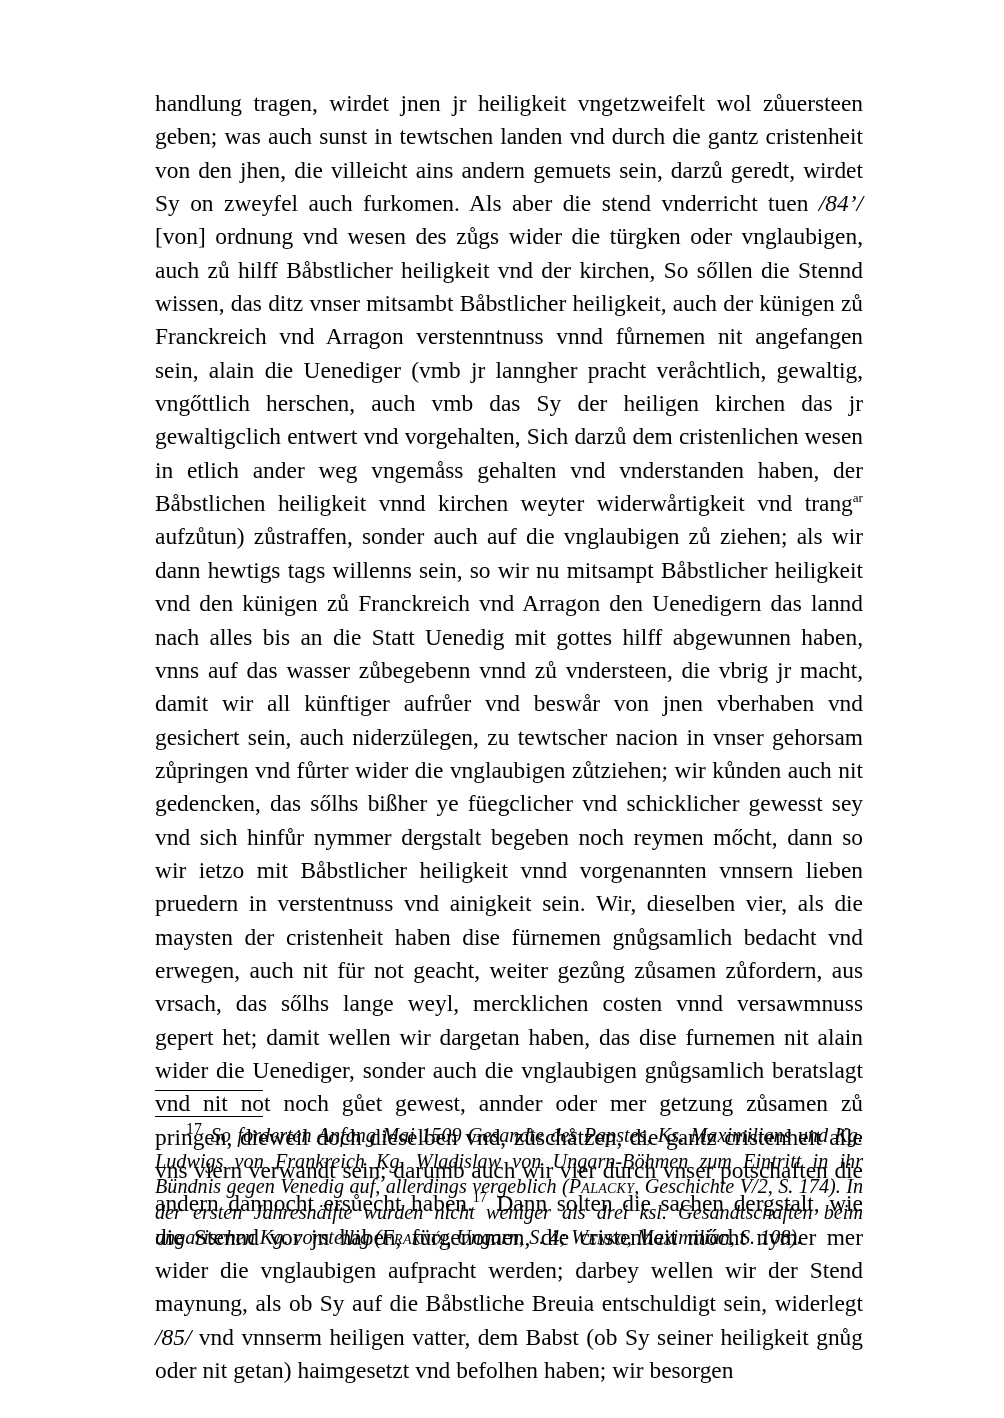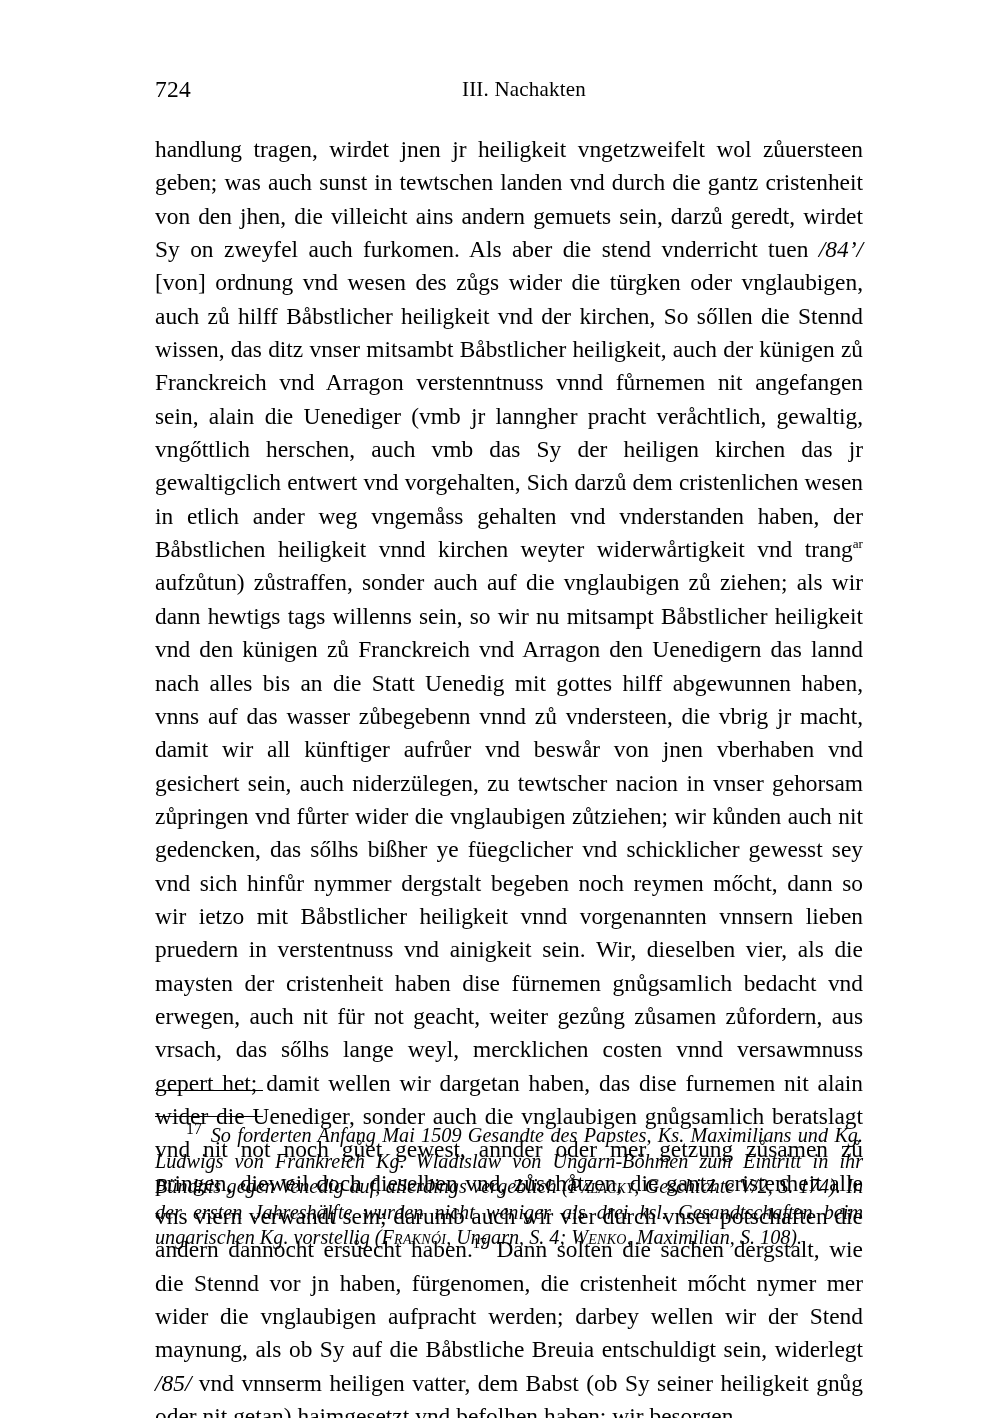--- a/index.html
+++ b/index.html
@@ -139,24 +139,20 @@
     height: 19px;
   }
 </style>
 </head>
 <body>
 
 <div class="page">
 
   <div class="content">
 
-    <div class="runninghead">
-      <span class="folio">724</span>
-      <span class="head-title">III. Nachakten</span>
-    </div>
 
     <div class="body-text">
       <p><span>handlung tragen, wirdet jnen jr heiligkeit vngetzweifelt wol zůuersteen geben; was auch sunst in tewtschen landen vnd durch die gantz cristenheit von den jhen, die villeicht ains andern gemuets sein, darzů geredt, wirdet Sy on zweyfel auch furkomen. Als aber die stend vnderricht tuen </span><i>/84’/</i><span> [von] ordnung vnd wesen des zůgs wider die türgken oder vnglaubigen, auch zů hilff Båbstlicher heiligkeit vnd der kirchen, So sőllen die Stennd wissen, das ditz vnser mitsambt Båbstlicher heiligkeit, auch der künigen zů Franckreich vnd Arragon verstenntnuss vnnd fůrnemen nit angefangen sein, alain die Uenediger (vmb jr lanngher pracht veråchtlich, gewaltig, vngőttlich herschen, auch vmb das Sy der heiligen kirchen das jr gewaltigclich entwert vnd vorgehalten, Sich darzů dem cristenlichen wesen in etlich ander weg vngemåss gehalten vnd vnderstanden haben, der Båbstlichen heiligkeit vnnd kirchen weyter widerwårtigkeit vnd trang</span><sup class="marker-letter">ar</sup><span> aufzůtun) zůstraffen, sonder auch auf die vnglaubigen zů ziehen; als wir dann hewtigs tags willenns sein, so wir nu mitsampt Båbstlicher heiligkeit vnd den künigen zů Franckreich vnd Arragon den Uenedigern das lannd nach alles bis an die Statt Uenedig mit gottes hilff abgewunnen haben, vnns auf das wasser zůbegebenn vnnd zů vndersteen, die vbrig jr macht, damit wir all künftiger aufrůer vnd beswår von jnen vberhaben vnd gesichert sein, auch niderzülegen, zu tewtscher nacion in vnser gehorsam zůpringen vnd fůrter wider die vnglaubigen zůtziehen; wir kůnden auch nit gedencken, das sőlhs bißher ye füegclicher vnd schicklicher gewesst sey vnd sich hinfůr nymmer dergstalt begeben noch reymen mőcht, dann so wir ietzo mit Båbstlicher heiligkeit vnnd vorgenannten vnnsern lieben pruedern in verstentnuss vnd ainigkeit sein. Wir, dieselben vier, als die maysten der cristenheit haben dise fürnemen gnůgsamlich bedacht vnd erwegen, auch nit für not geacht, weiter gezůng zůsamen zůfordern, aus vrsach, das sőlhs lange weyl, mercklichen costen vnnd versawmnuss gepert het; damit wellen wir dargetan haben, das dise furnemen nit alain wider die Uenediger, sonder auch die vnglaubigen gnůgsamlich beratslagt vnd nit not noch gůet gewest, annder oder mer getzung zůsamen zů pringen, dieweil doch dieselben vnd, zůschåtzen, die gantz cristenheit alle vns viern verwandt sein; darumb auch wir vier durch vnser potschaften die andern dannocht ersůecht haben.</span><sup>17</sup><span> Dann solten die sachen dergstalt, wie die Stennd vor jn haben, fürgenomen, die cristenheit mőcht nymer mer wider die vnglaubigen aufpracht werden; darbey wellen wir der Stend maynung, als ob Sy auf die Båbstliche Breuia entschuldigt sein, widerlegt </span><i>/85/</i><span> vnd vnnserm heiligen vatter, dem Babst (ob Sy seiner heiligkeit gnůg oder nit getan) haimgesetzt vnd befolhen haben; wir besorgen</span></p>
     </div>
 
   </div>
 
   <div class="notes">
 
     <div class="rule"></div>

